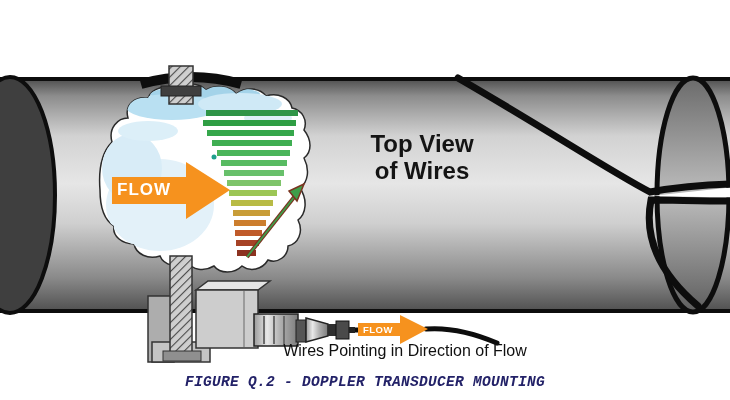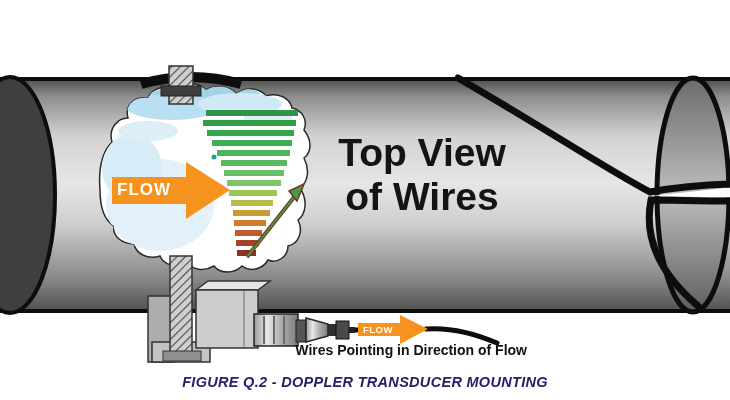--- a/index.html
+++ b/index.html
@@ -4,22 +4,22 @@
 <style>
   html,body{margin:0;padding:0;background:#fff;}
   .stage{
     position:relative;width:730px;height:400px;background:#ffffff;
     overflow:hidden;font-family:"Liberation Sans",sans-serif;
   }
   .stage svg{position:absolute;left:0;top:0;}
   .label{position:absolute;}
   .flow-main{left:117px;top:180px;font-size:17px;font-weight:bold;color:#ffffff;letter-spacing:1px;}
   .flow-small{left:363px;top:324px;font-size:9.5px;font-weight:bold;color:#ffffff;letter-spacing:.5px;}
-  .title{left:330px;top:131px;width:184px;text-align:center;font-size:39px;font-weight:bold;color:#141414;line-height:1.12;}
-  .wires{left:283px;top:342px;width:244px;text-align:right;font-size:14px;font-weight:bold;color:#101010;white-space:nowrap;}
+  .title{left:330px;top:131px;width:184px;text-align:center;font-size:24px;font-weight:bold;color:#141414;line-height:1.12;}
+  .wires{left:283px;top:342px;width:244px;text-align:center;font-size:16px;font-weight:normal;color:#101010;white-space:nowrap;}
   .figcap{left:0;top:374px;width:730px;text-align:center;font-size:14.5px;font-weight:bold;font-style:italic;letter-spacing:.3px;}
 </style>
 </head>
 <body>
 
 <div class="stage">
 
   <svg width="730" height="400" viewBox="0 0 730 400">
     <defs>
       <linearGradient id="pipeGrad" x1="0" y1="0" x2="0" y2="1">
@@ -124,14 +124,14 @@
     <path d="M 698,306 C 658,272 644,236 651,200 C 672,200 700,201 731,201" stroke="#0d0d0d" stroke-width="7" fill="none" stroke-linecap="round"></path>
   </svg>
 
   <div class="label flow-main">FLOW</div>
   <div class="label flow-small">FLOW</div>
   <div class="label title">
     <div>Top View</div>
     <div>of Wires</div>
   </div>
   <div class="label wires">Wires Pointing in Direction of Flow</div>
-  <div class="label figcap" style="color: rgb(35, 34, 104);">FIGURE Q.2 - DOPPLER TRANSDUCER MOUNTING</div>
+  <div class="label figcap" style="color: rgb(35, 34, 104); font-family: Liberation Mono, monospace;">FIGURE Q.2 - DOPPLER TRANSDUCER MOUNTING</div>
 </div>
 
 </body></html>

